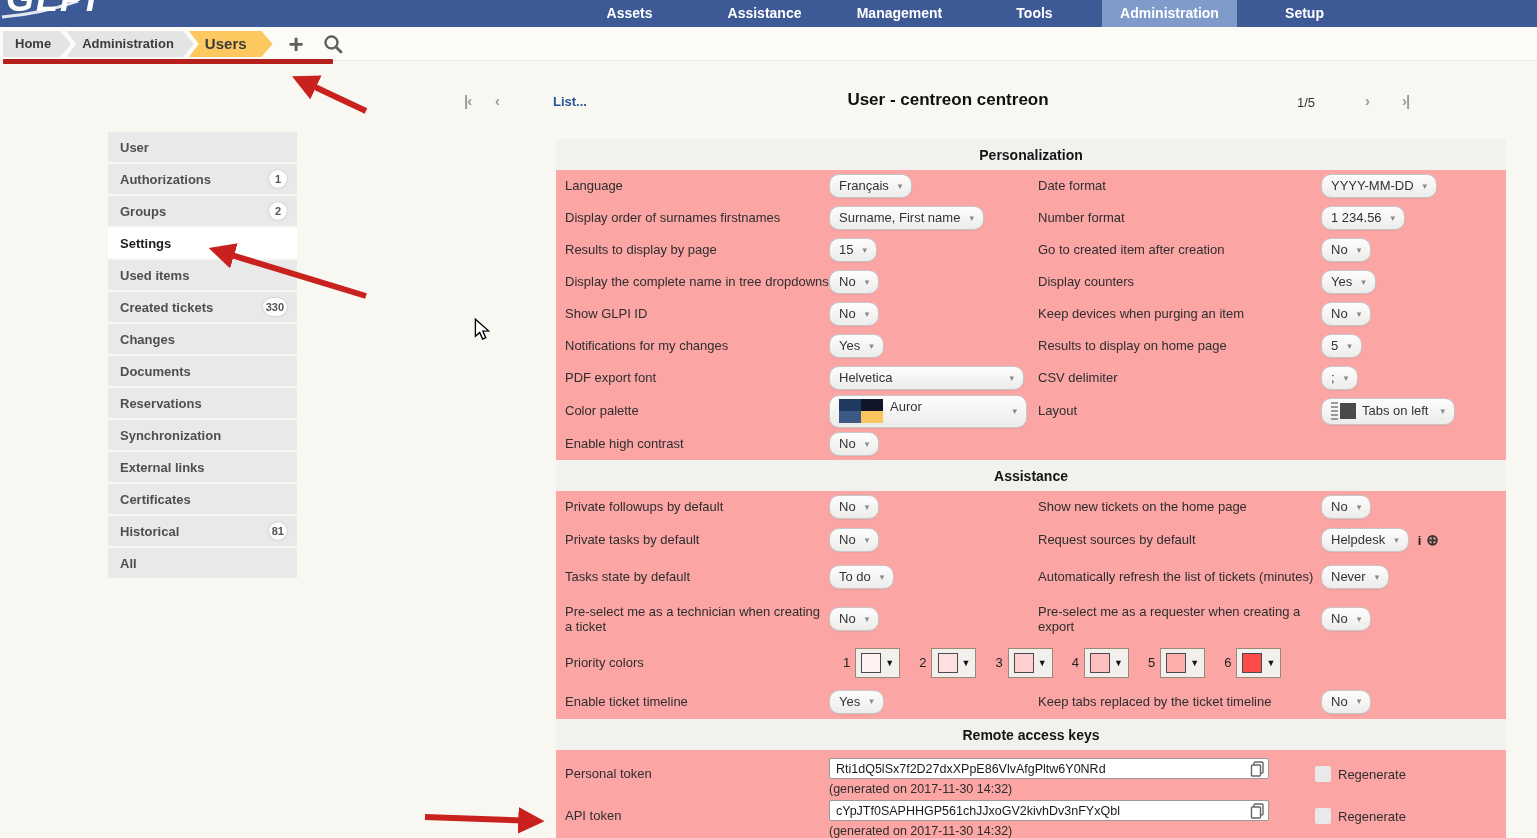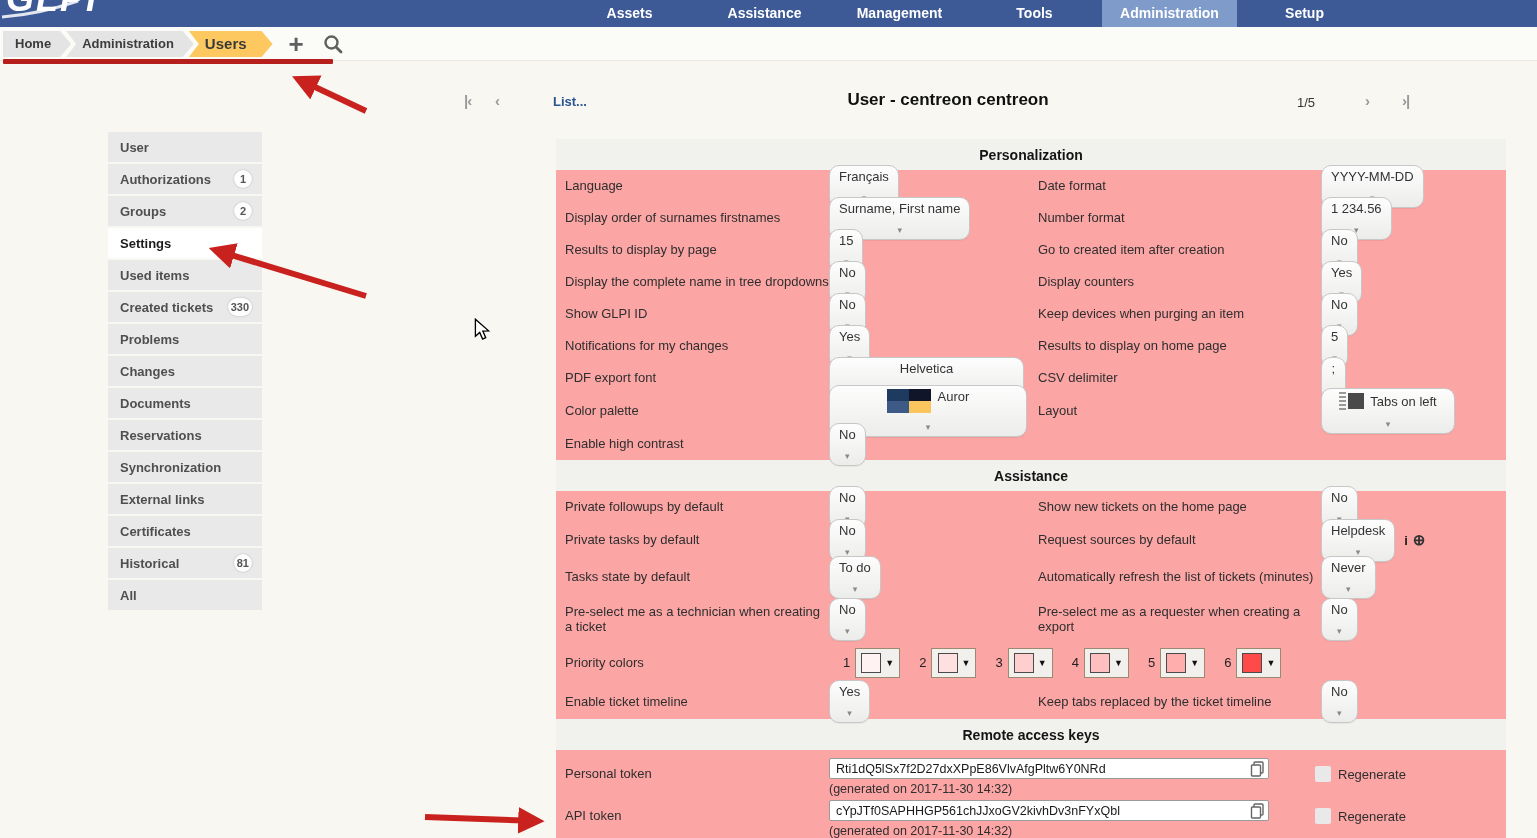--- a/index.html
+++ b/index.html
@@ -25,33 +25,33 @@
   .tool-plus { margin-left:16px; font-size:26px; font-weight:bold; color:#5f5f5f; line-height:26px; cursor:pointer; }
   .tool-search { margin-left:18px; cursor:pointer; display:flex; align-items:center; }
   
   .content { position:absolute; left:0; top:61px; width:1537px; height:777px; background:#f8f7f2; }
   
   .pg { position:absolute; font-size:15px; color:#9a9a9a; font-weight:bold; cursor:pointer; letter-spacing:-1px; }
   .list-link { position:absolute; left:553px; top:33px; font-size:13px; font-weight:bold; color:#2a5592; cursor:pointer; }
   .pg-title { position:absolute; left:948px; top:29px; transform:translateX(-50%); font-size:17px; font-weight:bold; color:#101010; white-space:nowrap; }
   .pg-pos { position:absolute; left:1297px; top:34px; font-size:13px; color:#333; }
   
-  .sidebar { position:absolute; left:108px; top:71px; width:154px; }
+  .sidebar { position:absolute; left:108px; top:71px; width:189px; }
   .side-item { height:30px; margin-bottom:2px; background:#e9e9e9; display:flex; align-items:center; padding:0 10px 0 12px; font-weight:bold; font-size:13px; color:#4f4f4f; cursor:pointer; }
   .side-item.active { background:#fff; color:#1c1c1c; }
   .badge { margin-left:auto; background:#fdfdfd; border-radius:10px; min-width:18px; height:18px; line-height:18px; text-align:center; font-size:11px; font-weight:bold; color:#555; padding:0 3px; box-shadow:0 0 2px rgba(0,0,0,.25); }
   
   .form-panel { position:absolute; left:556px; top:78px; width:950px; height:699px; background:#fca5a5; }
   .strip { height:31px; background:#f1f1ee; display:flex; align-items:center; justify-content:center; font-weight:bold; font-size:14px; color:#141414; }
   .frow { display:flex; align-items:center; }.h32{height:32px}.h34{height:34px}.h35{height:35px}.h40{height:40px}.h42{height:42px}.h43{height:43px}.h44{height:44px}.h46{height:46px}
   .lc { width:273px; padding-left:9px; font-size:13px; color:#2e2e2e; line-height:1.18; }
   .fc { width:209px; }
   .rc { width:283px; font-size:13px; color:#2e2e2e; line-height:1.18; }
   .rf { flex:1; display:flex; align-items:center; }
-  .dd { display:inline-flex; align-items:center; gap:9px; padding:3px 9px 4px 9px; background:linear-gradient(#fdfdfd,#ececea); border:1px solid #c7c7c7; border-radius:10px; font-size:13px; color:#333; cursor:pointer; box-shadow:0 1px 1px rgba(0,0,0,.05); white-space:nowrap;flex-direction:column; }
+  .dd { display:inline-flex; align-items:center; gap:9px; padding:3px 9px 4px 9px; background:linear-gradient(#fdfdfd,#ececea); border:1px solid #c7c7c7; border-radius:10px; font-size:13px; color:#333; cursor:pointer; box-shadow:0 1px 1px rgba(0,0,0,.05); white-space:nowrap; }
   .dd .arw { color:#8a8a8a; font-size:9px; }
   .dd.w195 { width:195px; justify-content:space-between; }
   .dd.w198 { width:198px; justify-content:space-between; }
   .dd.w134 { width:134px; justify-content:space-between; }
   .pal { display:grid; grid-template-columns:22px 22px; grid-template-rows:12px 12px; }
   .lay-ico { display:flex; align-items:center; gap:2px; }
   .lay-lines { width:7px; height:18px; background:repeating-linear-gradient(#9a9a9a 0 2px, transparent 2px 4px); }
   .lay-sq { width:16px; height:16px; background:#4a4a4a; }
   .icon-info { margin-left:9px; font-weight:bold; font-size:13px; color:#222; cursor:pointer; }
   .icon-addsrc { margin-left:5px; font-weight:bold; font-size:15px; color:#333; cursor:pointer; }
@@ -133,23 +133,20 @@
         <span>Settings</span>
       </div>
     <div class="side-item">
         <span>Used items</span>
       </div>
     <div class="side-item">
         <span>Created tickets</span>
         <span class="badge">330</span>
       </div>
     <div class="side-item">
-        <span>Problems</span>
-      </div>
-    <div class="side-item">
         <span>Changes</span>
       </div>
     <div class="side-item">
         <span>Documents</span>
       </div>
     <div class="side-item">
         <span>Reservations</span>
       </div>
     <div class="side-item">
         <span>Synchronization</span>

